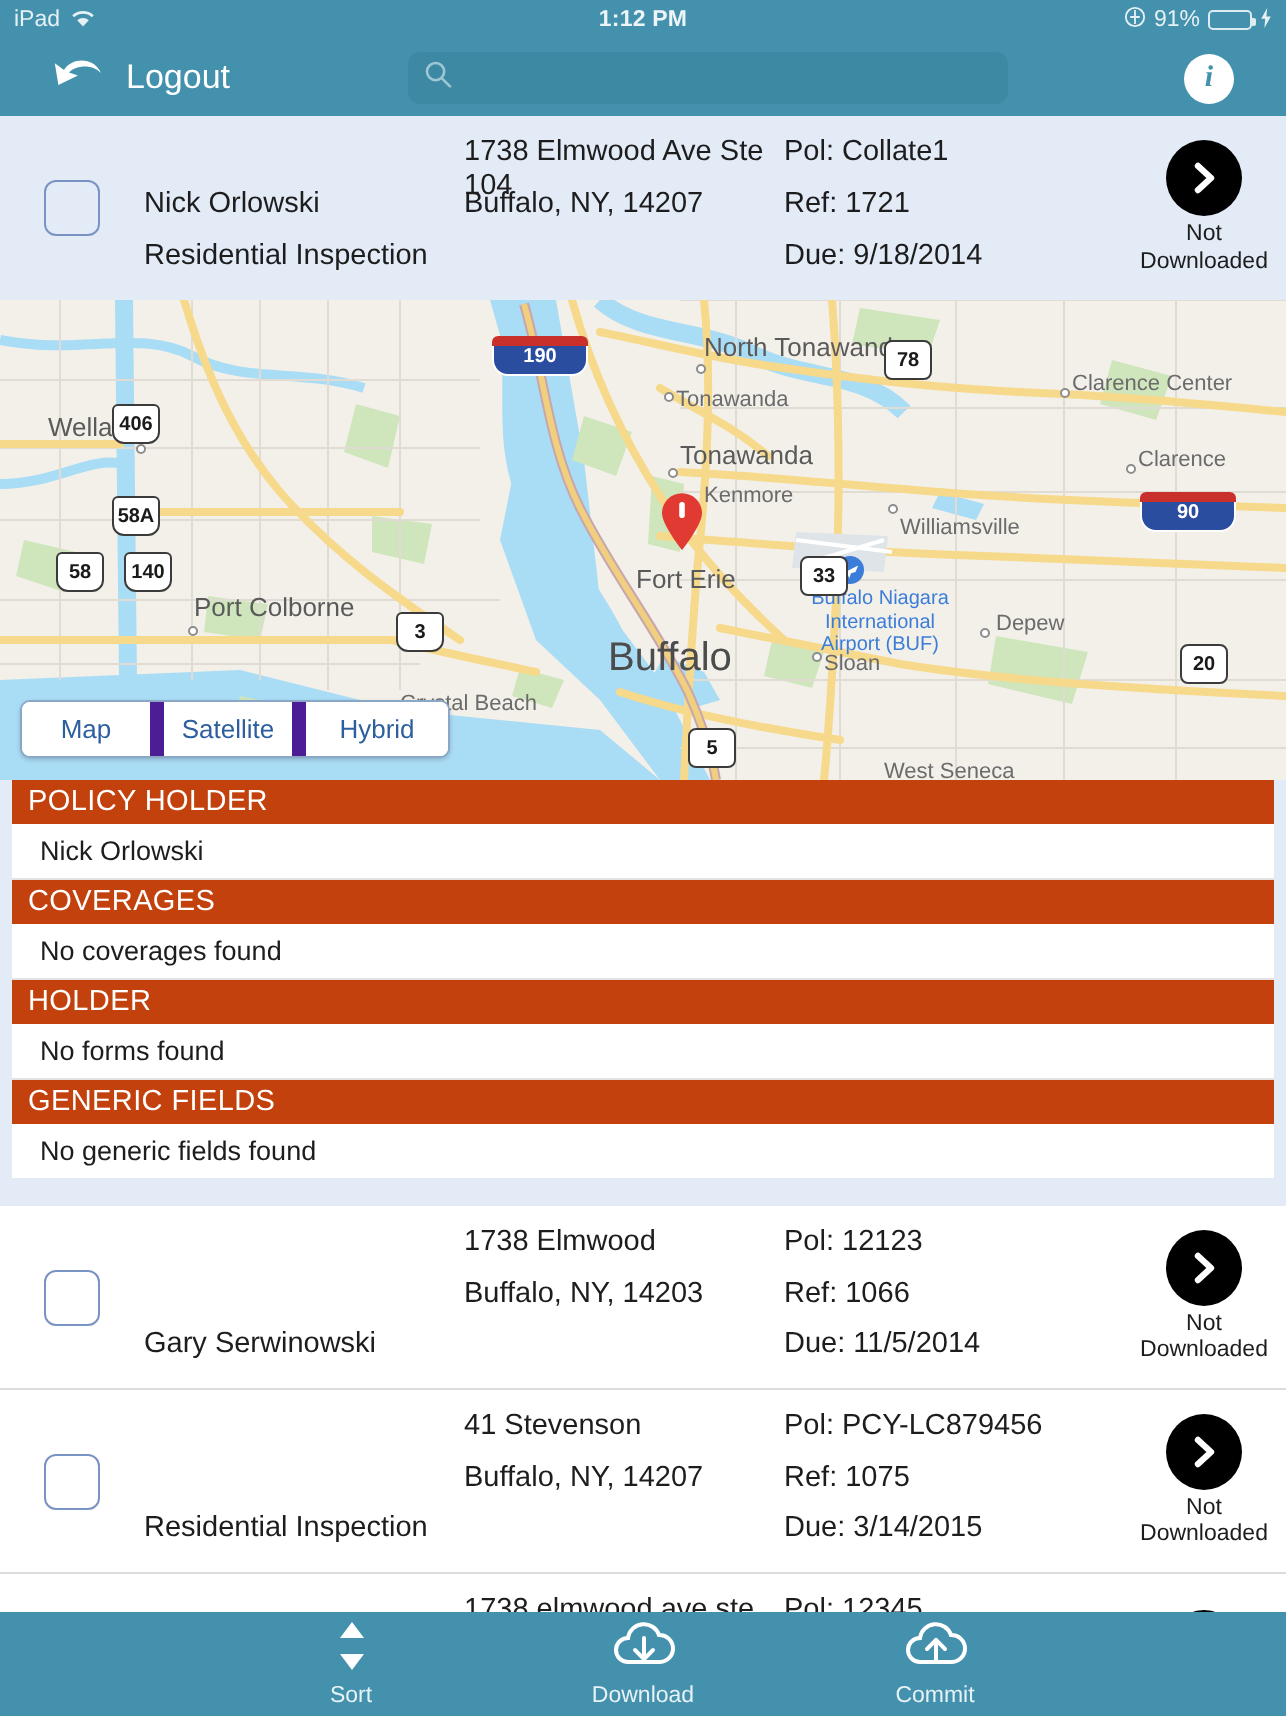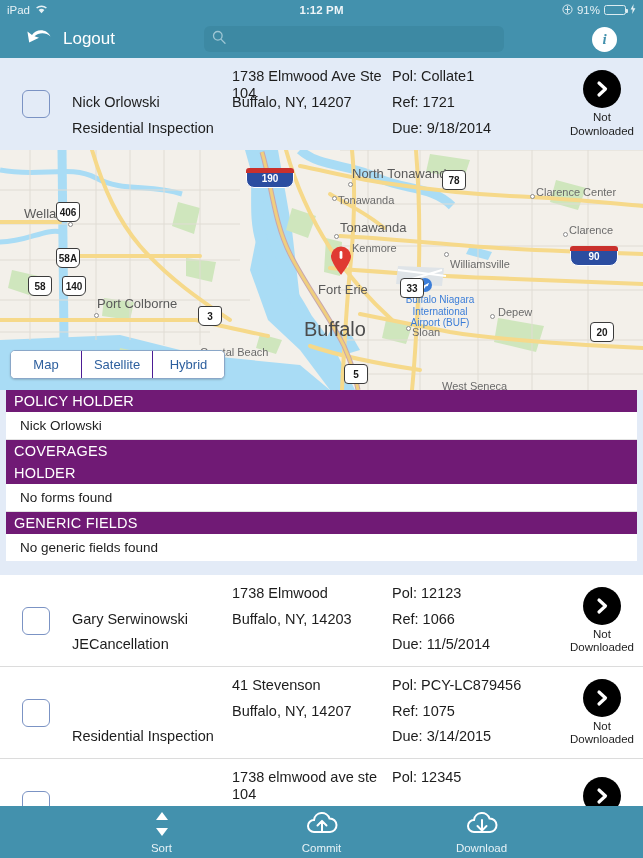--- a/index.html
+++ b/index.html
@@ -119,43 +119,43 @@
   #map-pin {
     position:absolute; width:22px; height:30px;
   }
   #seg-control {
     position:absolute; left:10px; bottom:11px; display:flex;
     border:1px solid #8aa7c8; border-radius:5px; overflow:hidden;
     background:#ffffff; box-shadow:0 1px 2px rgba(0,0,0,.18);
   }
   .seg {
     padding:6px 0; width:71px; text-align:center; font-size:13px;
-    color:#2d5f9e; border-right:1px solid #4c1d95; cursor:pointer;
+    color:#2d5f9e; border-right:7px solid #4c1d95; cursor:pointer;
     background:#ffffff;
   }
   .seg:last-child { border-right:none; }
 
   
   #detail-panel { background:#e3ebf7; padding:0 6px 6px 6px; }
   .sec-header {
-    background:#701a75; color:#ffffff; font-size:14.5px;
+    background:#c2410c; color:#ffffff; font-size:14.5px;
     padding:3px 8px; letter-spacing:.2px;
   }
   .sec-row {
     background:#ffffff; color:#1d1d1d; font-size:13.5px;
     padding:6px 8px 6px 14px; border-bottom:1px solid #e2e2e2;
   }
   .sec-row:last-child { border-bottom:none; }
   #detail-gap { height:8px; background:#e3ebf7; }
 
   
   #toolbar {
     position:absolute; left:0; bottom:0; width:643px; height:52px;
     background:#4391ad; display:flex; align-items:center;
-    justify-content:center; gap:70px;
+    justify-content:center; gap:56px;
   }
   .tb-item {
     display:flex; flex-direction:column; align-items:center; gap:1px;
     cursor:pointer; width:90px;
   }
   .tb-label { color:#e7f2f6; font-size:11.5px; }
 
   #scroll-area { position:relative; }
 </style>
 </head>
@@ -377,37 +377,37 @@
       <div class="seg">Satellite</div>
       <div class="seg">Hybrid</div>
     </div>
   </div>
 
   <div id="detail-panel">
     <div class="sec-header">POLICY HOLDER</div>
     <div class="sec-row">Nick Orlowski</div>
 
     <div class="sec-header">COVERAGES</div>
+    <div class="sec-row">No coverages found</div>
 
     <div class="sec-header">HOLDER</div>
     <div class="sec-row">No forms found</div>
 
     <div class="sec-header">GENERIC FIELDS</div>
     <div class="sec-row">No generic fields found</div>
   </div>
   <div id="detail-gap"></div>
 
   <div class="job-row">
     <div class="cb-cell">
       <div class="checkbox"></div>
     </div>
     <div class="col col-name">
       <div class="cell blank">&nbsp;</div>
       <div class="cell">Gary Serwinowski</div>
-      <div class="cell">JECancellation</div>
     </div>
     <div class="col col-addr">
       <div class="cell">1738 Elmwood</div>
       <div class="cell">Buffalo, NY, 14203</div>
       <div class="cell blank">&nbsp;</div>
     </div>
     <div class="col col-pol">
       <div class="cell">Pol: 12123</div>
       <div class="cell">Ref: 1066</div>
       <div class="cell">Due: 11/5/2014</div>
@@ -498,27 +498,27 @@
         <path d="M11 1 L17 9 L5 9 Z" fill="#ffffff"></path>
         <path d="M11 25 L5 17 L17 17 Z" fill="#ffffff"></path>
       </svg>
     </span>
     <span class="tb-label">Sort</span>
   </div>
   <div class="tb-item">
     <span>
       <svg width="34" height="26" viewBox="0 0 34 26">
         <path d="M9 21 A6 6 0 0 1 9 9 A8 8 0 0 1 24.5 7.5 A6 6 0 0 1 25 21 Z" fill="none" stroke="#ffffff" stroke-width="2"></path>
-        <path d="M17 20 V10 M12.5 14.5 L17 9.9 L21.5 14.5" fill="none" stroke="#ffffff" stroke-width="2" stroke-linecap="round" stroke-linejoin="round"></path>
-      </svg>
-    </span>
-    <span class="tb-label">Commit</span>
+        <path d="M17 9 V19 M12.5 15 L17 19.6 L21.5 15" fill="none" stroke="#ffffff" stroke-width="2" stroke-linecap="round" stroke-linejoin="round"></path>
+      </svg>
+    </span>
+    <span class="tb-label">Download</span>
   </div>
   <div class="tb-item">
     <span>
       <svg width="34" height="26" viewBox="0 0 34 26">
         <path d="M9 21 A6 6 0 0 1 9 9 A8 8 0 0 1 24.5 7.5 A6 6 0 0 1 25 21 Z" fill="none" stroke="#ffffff" stroke-width="2"></path>
-        <path d="M17 9 V19 M12.5 15 L17 19.6 L21.5 15" fill="none" stroke="#ffffff" stroke-width="2" stroke-linecap="round" stroke-linejoin="round"></path>
-      </svg>
-    </span>
-    <span class="tb-label">Download</span>
+        <path d="M17 20 V10 M12.5 14.5 L17 9.9 L21.5 14.5" fill="none" stroke="#ffffff" stroke-width="2" stroke-linecap="round" stroke-linejoin="round"></path>
+      </svg>
+    </span>
+    <span class="tb-label">Commit</span>
   </div>
 </div>
 
 </body></html>

